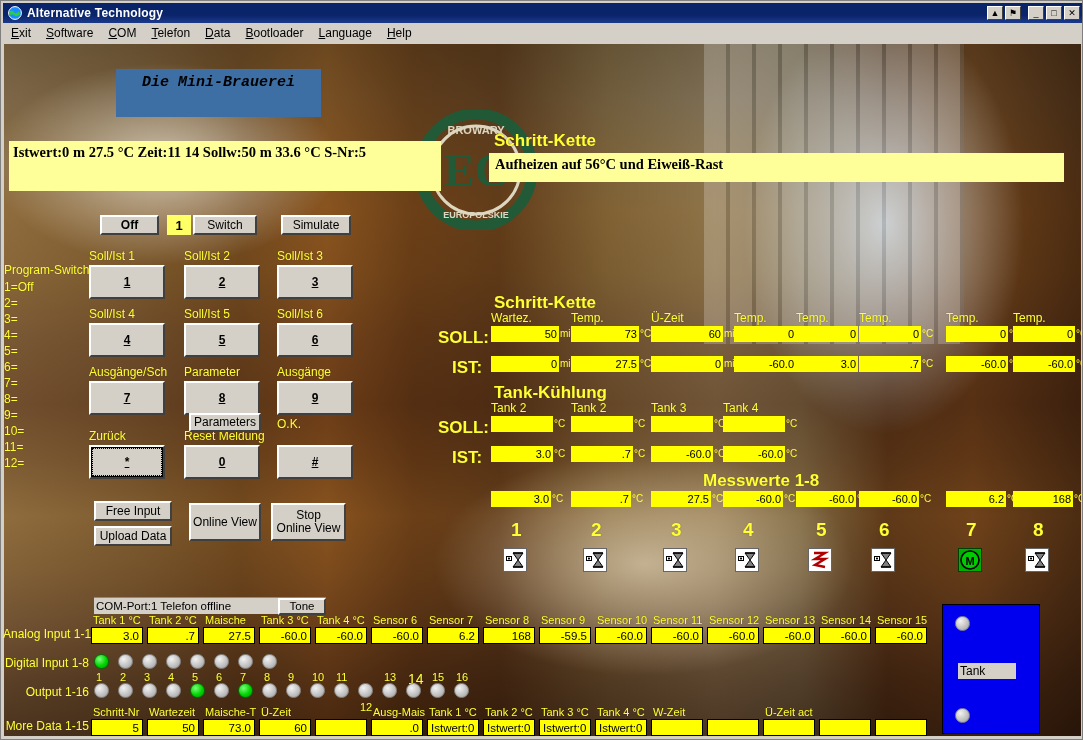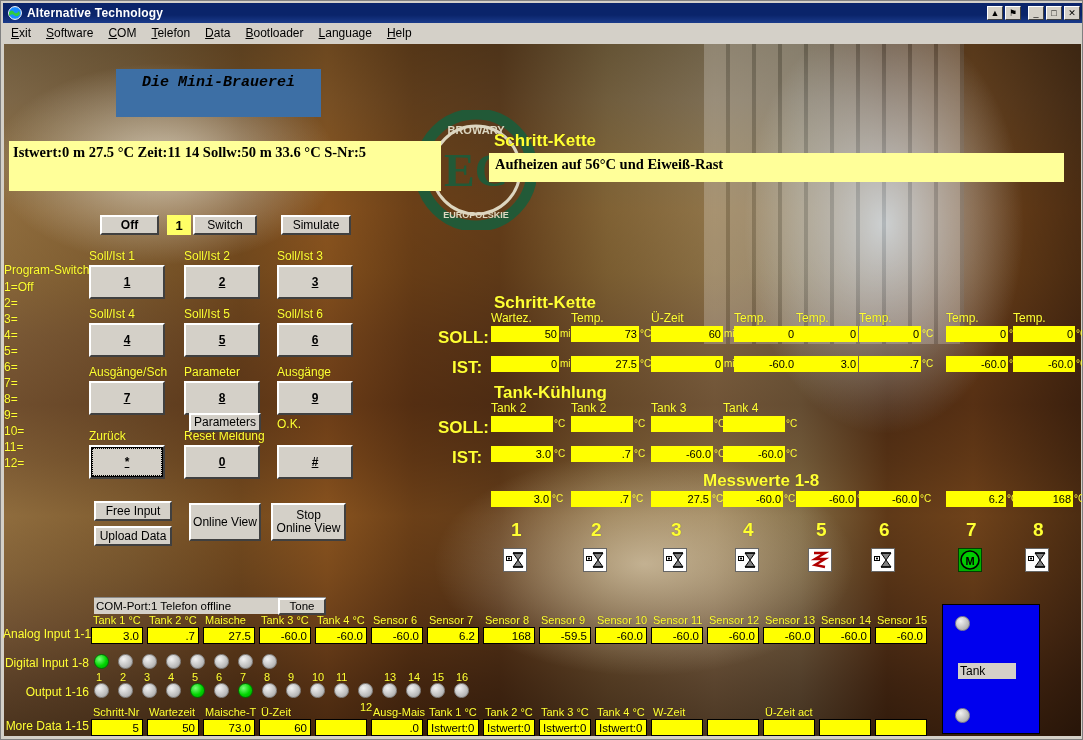--- a/index.html
+++ b/index.html
@@ -632,21 +632,21 @@
       <div class="ylabel" style="position: absolute; left: 167px; top: 670px; font-size: 11px;">4</div>
       <div class="ylabel" style="position: absolute; left: 191px; top: 670px; font-size: 11px;">5</div>
       <div class="ylabel" style="position: absolute; left: 215px; top: 670px; font-size: 11px;">6</div>
       <div class="ylabel" style="position: absolute; left: 239px; top: 670px; font-size: 11px;">7</div>
       <div class="ylabel" style="position: absolute; left: 263px; top: 670px; font-size: 11px;">8</div>
       <div class="ylabel" style="position: absolute; left: 287px; top: 670px; font-size: 11px;">9</div>
       <div class="ylabel" style="position: absolute; left: 311px; top: 670px; font-size: 11px;">10</div>
       <div class="ylabel" style="position: absolute; left: 335px; top: 670px; font-size: 11px;">11</div>
       <div class="ylabel" style="position: absolute; left: 359px; top: 670px; font-size: 11px; margin-top: 30px;">12</div>
       <div class="ylabel" style="position: absolute; left: 383px; top: 670px; font-size: 11px;">13</div>
-      <div class="ylabel" style="position: absolute; left: 407px; top: 670px; font-size: 11px;">14</div>
+      <div class="ylabel" style="position: absolute; left: 407px; top: 670px; font-size: 14px;">14</div>
       <div class="ylabel" style="position: absolute; left: 431px; top: 670px; font-size: 11px;">15</div>
       <div class="ylabel" style="position: absolute; left: 455px; top: 670px; font-size: 11px;">16</div>
     </div>
   <div class="abs" id="output-leds">
       <span class="led" style="position: absolute; left: 93px; top: 682px;"></span>
       <span class="led" style="position: absolute; left: 117px; top: 682px;"></span>
       <span class="led" style="position: absolute; left: 141px; top: 682px;"></span>
       <span class="led" style="position: absolute; left: 165px; top: 682px;"></span>
       <span class="led on" style="position: absolute; left: 189px; top: 682px;"></span>
       <span class="led" style="position: absolute; left: 213px; top: 682px;"></span>

